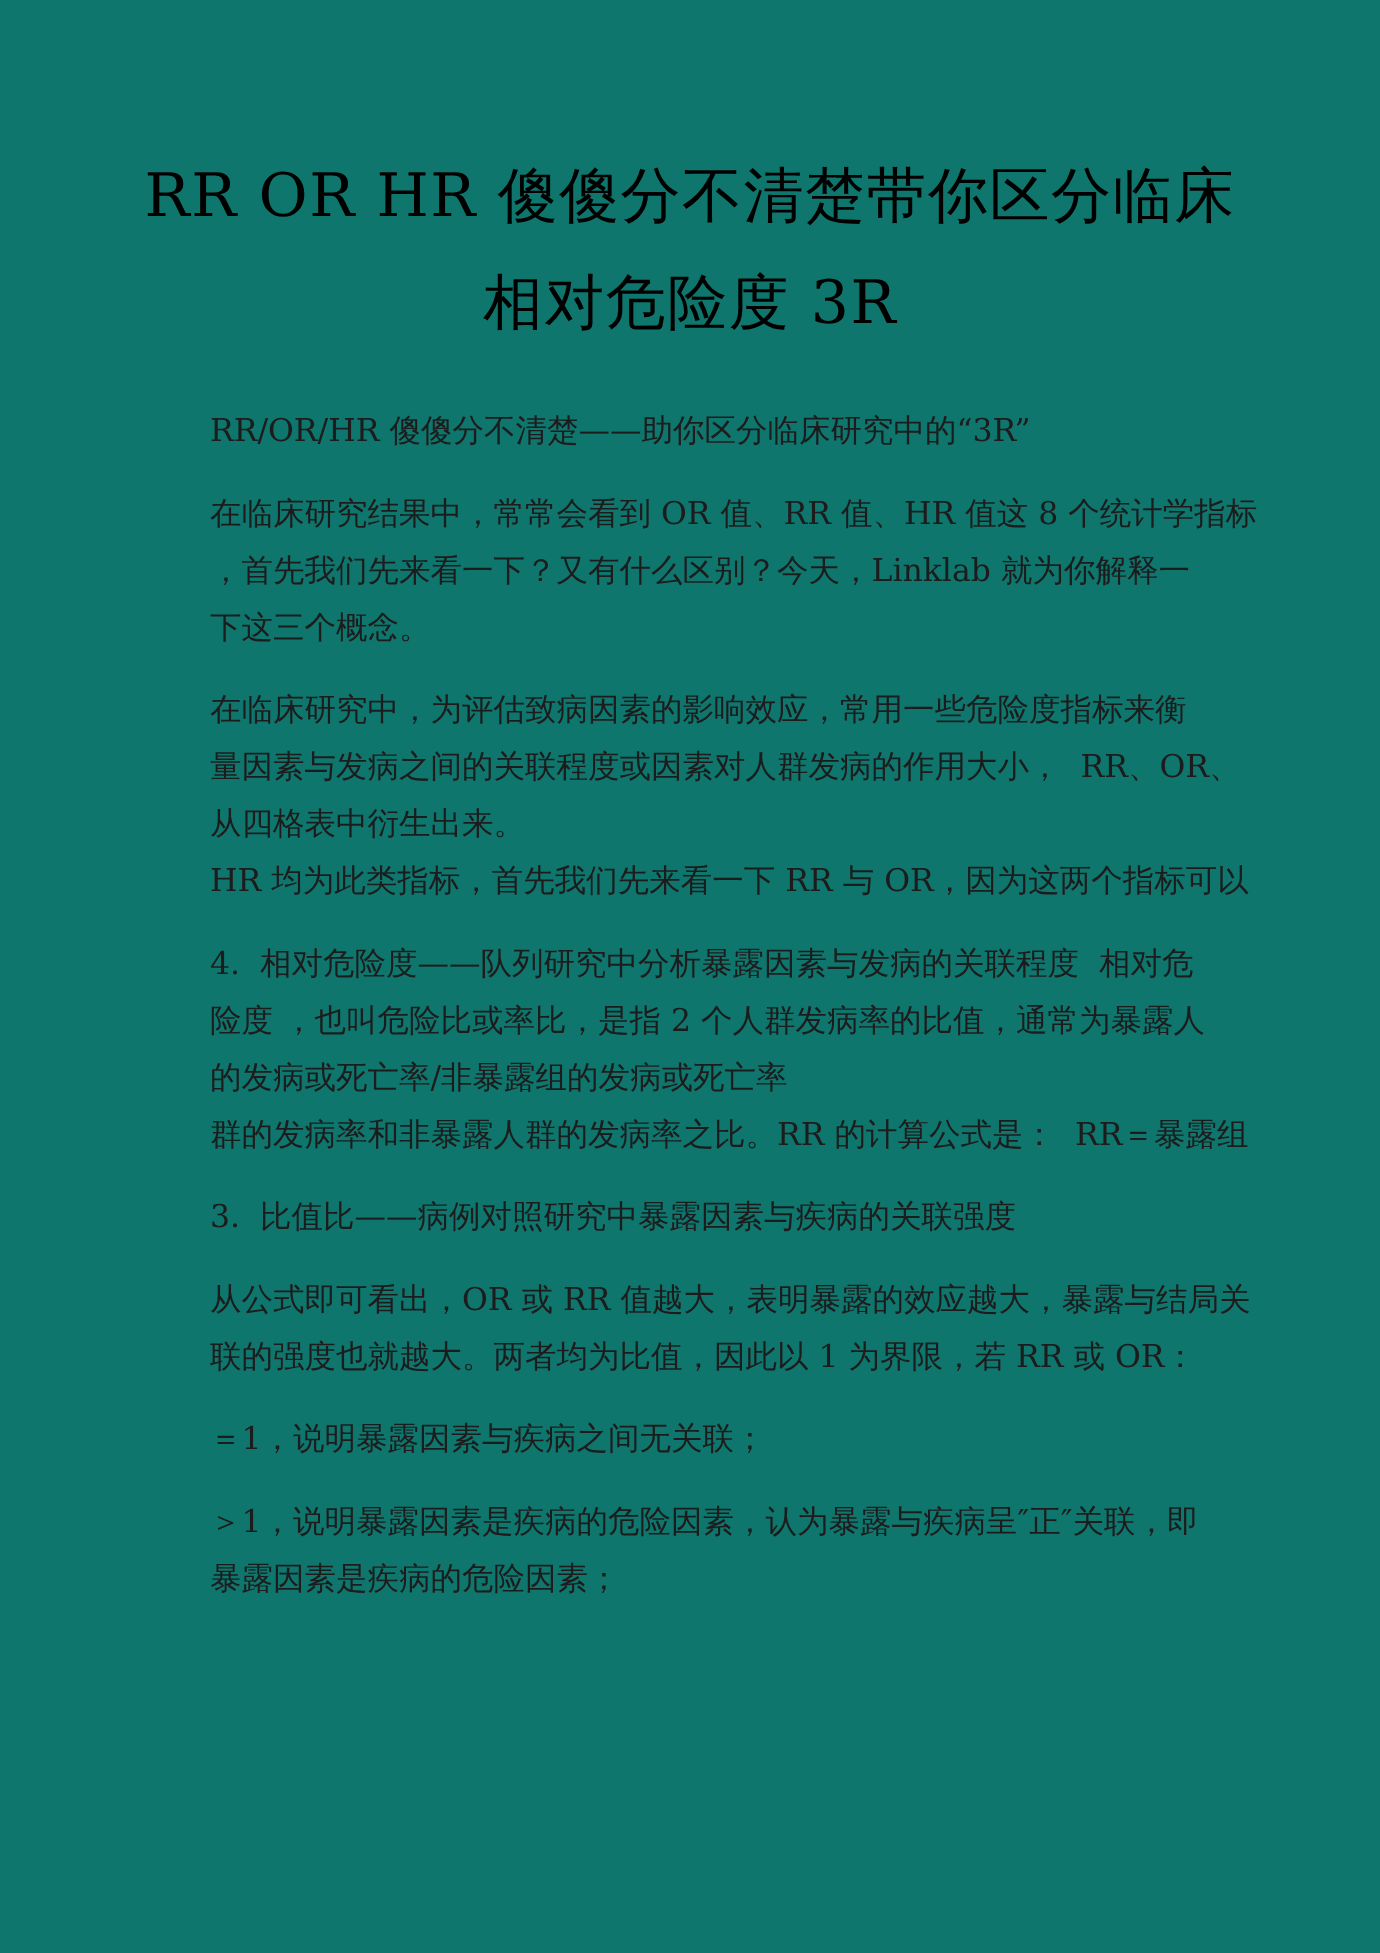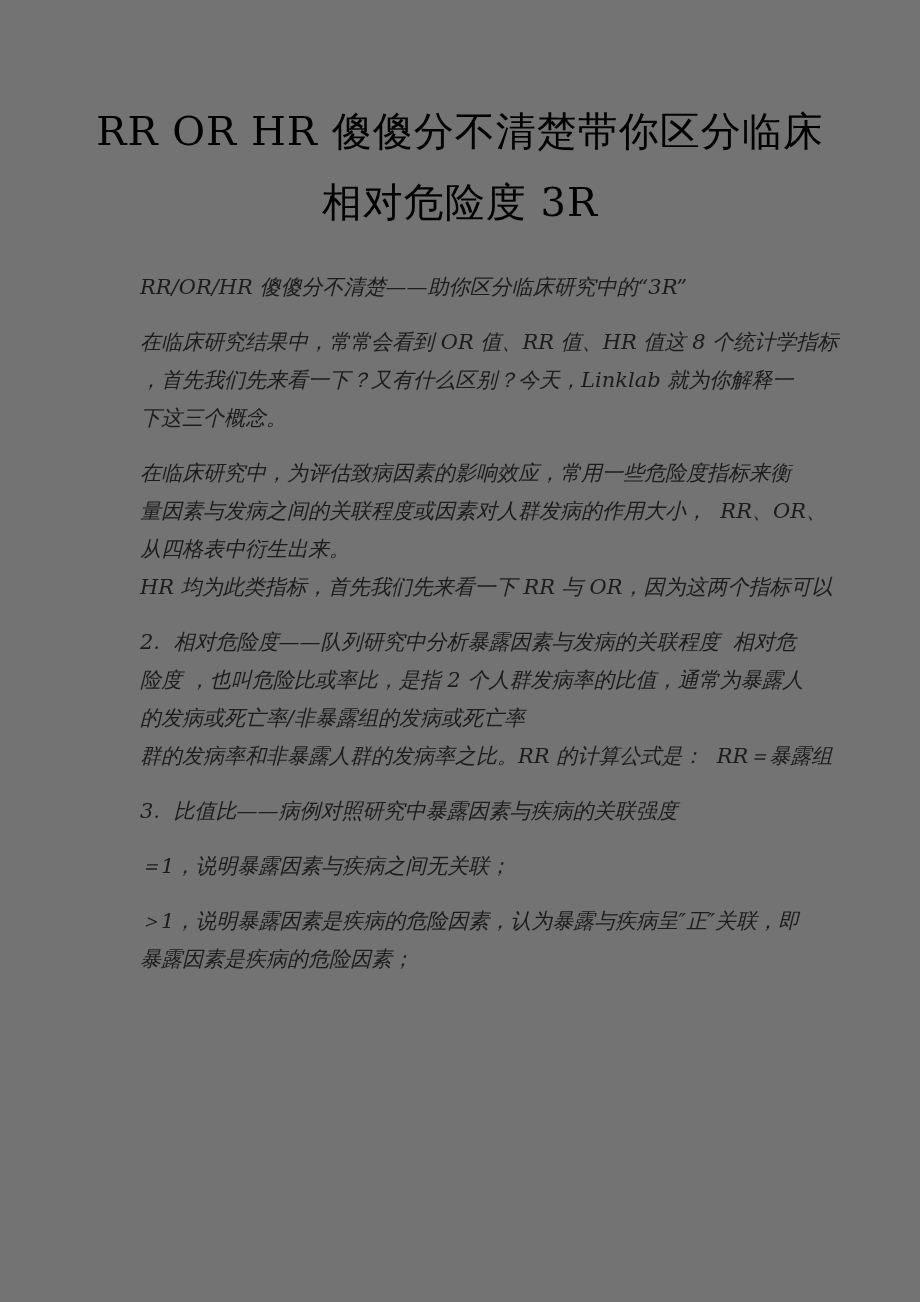--- a/index.html
+++ b/index.html
@@ -4,21 +4,21 @@
 <style>
   html, body {
     margin: 0;
     padding: 0;
     background: #ffffff;
   }
   .page {
     position: relative;
     width: 920px;
     height: 1302px;
-    background: #737373;
+    background: #0f766e;
     overflow: hidden;
     font-family: "DejaVu Serif", "Liberation Serif", serif;
     color: #1a1a1a;
   }
   .doc-title {
     margin: 96px 80px 0 80px;
     text-align: center;
     color: #000000;
     font-size: 40px;
     line-height: 71px;
@@ -36,21 +36,20 @@
   .para {
     margin: 0 0 17px 0;
     padding: 0;
     font-size: 21px;
     line-height: 38px;
     color: #1c1c1c;
   }
   .line {
     display: block;
     white-space: pre;
-    font-style: italic;
   }
 </style>
 </head>
 <body>
 
 <div class="page">
 
   <h1 class="doc-title">
     <span class="title-line">RR OR HR 傻傻分不清楚带你区分临床</span>
     <span class="title-line">相对危险度 3R</span>
@@ -69,33 +68,37 @@
     </p>
 
     <p class="para">
       <span class="line">在临床研究中，为评估致病因素的影响效应，常用一些危险度指标来衡</span>
       <span class="line">量因素与发病之间的关联程度或因素对人群发病的作用大小，  RR、OR、</span>
       <span class="line">从四格表中衍生出来。</span>
       <span class="line">HR 均为此类指标，首先我们先来看一下 RR 与 OR，因为这两个指标可以</span>
     </p>
 
     <p class="para">
-      <span class="line">2.  相对危险度——队列研究中分析暴露因素与发病的关联程度  相对危</span>
+      <span class="line">4.  相对危险度——队列研究中分析暴露因素与发病的关联程度  相对危</span>
       <span class="line">险度 ，也叫危险比或率比，是指 2 个人群发病率的比值，通常为暴露人</span>
       <span class="line">的发病或死亡率/非暴露组的发病或死亡率</span>
       <span class="line">群的发病率和非暴露人群的发病率之比。RR 的计算公式是：  RR＝暴露组</span>
     </p>
 
     <p class="para">
       <span class="line">3.  比值比——病例对照研究中暴露因素与疾病的关联强度</span>
     </p>
 
     <p class="para">
     </p>
 
+    <p class="para">
+      <span class="line">从公式即可看出，OR 或 RR 值越大，表明暴露的效应越大，暴露与结局关</span>
+      <span class="line">联的强度也就越大。两者均为比值，因此以 1 为界限，若 RR 或 OR：</span>
+    </p>
 
     <p class="para">
       <span class="line">＝1，说明暴露因素与疾病之间无关联；</span>
     </p>
 
     <p class="para">
       <span class="line">＞1，说明暴露因素是疾病的危险因素，认为暴露与疾病呈″正″关联，即</span>
       <span class="line">暴露因素是疾病的危险因素；</span>
     </p>
 

